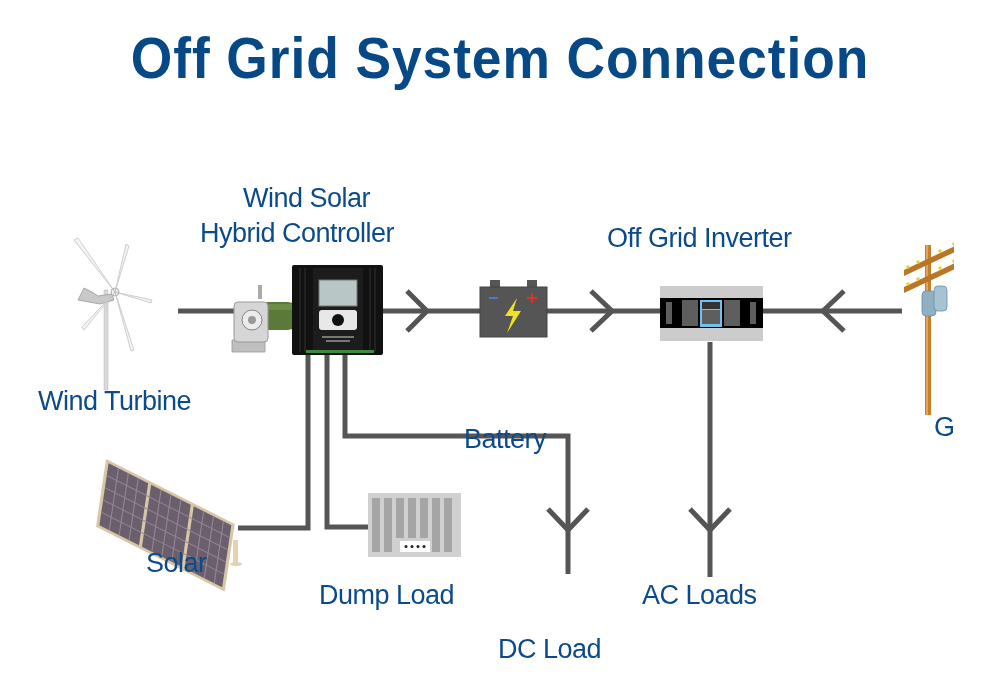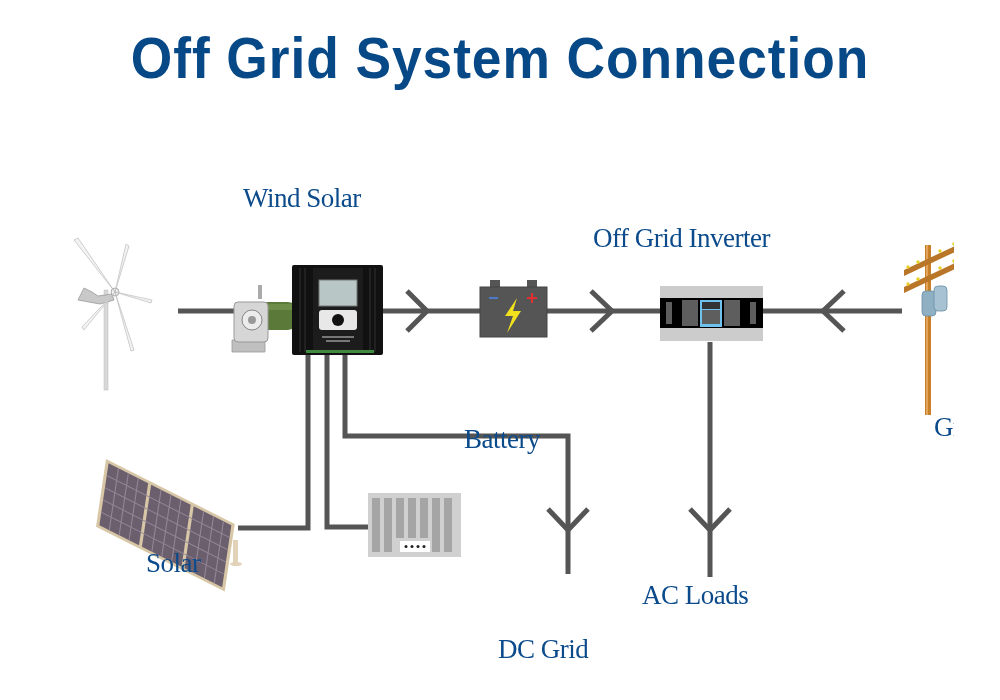--- a/index.html
+++ b/index.html
@@ -4,21 +4,21 @@
 <style>
   html, body { margin: 0; padding: 0; background: #ffffff; }
   #stage { position: relative; width: 954px; height: 700px; background: #ffffff; overflow: hidden; }
   .title {
     position: absolute; left: 0; top: 24px; width: 1000px; text-align: center;
     font-family: "Liberation Sans", sans-serif; font-weight: 700;
     font-size: 58px; color: #074887; letter-spacing: 1px;
     transform: scaleX(0.92);
   }
   .lbl {
-    position: absolute; font-family: Liberation Serif, serif;
+    position: absolute; font-family: Liberation Sans, sans-serif;
     color: #0b4a8b; font-size: 27px; line-height: 1.15; white-space: nowrap;
     letter-spacing: -0.5px;
   }
   svg.diag { position: absolute; left: 0; top: 0; }
 </style>
 </head>
 <body>
 
 <div id="stage">
   <div class="title">Off Grid System Connection</div>
@@ -166,19 +166,22 @@
       <g fill="#222">
           <circle cx="406" cy="546.5" r="1.5"></circle>
           <circle cx="412" cy="546.5" r="1.5"></circle>
           <circle cx="418" cy="546.5" r="1.5"></circle>
           <circle cx="424" cy="546.5" r="1.5"></circle>
         </g>
     </g>
   </svg>
 
   <div class="lbl" style="left:243px; top:183px;">Wind Solar</div>
-  <div class="lbl" style="left:593px; top:223px;text-align:center;">Off Grid Inverter</div>
+  <div class="lbl" style="left:200px; top:218px;">Hybrid Controller</div>
+  <div class="lbl" style="left:607px; top:223px;text-align:center;">Off Grid Inverter</div>
+  <div class="lbl" style="left:38px; top:386px;">Wind Turbine</div>
   <div class="lbl" style="left:464px; top:381px;margin-top:43px;">Battery</div>
   <div class="lbl" style="left:898px; top:412px;margin-left:36px;">Grid</div>
   <div class="lbl" style="left:146px; top:548px;">Solar</div>
+  <div class="lbl" style="left:319px; top:580px;">Dump Load</div>
   <div class="lbl" style="left:642px; top:580px;">AC Loads</div>
-  <div class="lbl" style="left:498px; top:634px;">DC Grid</div>
+  <div class="lbl" style="left:498px; top:634px;">DC Load</div>
 </div>
 
 </body></html>

